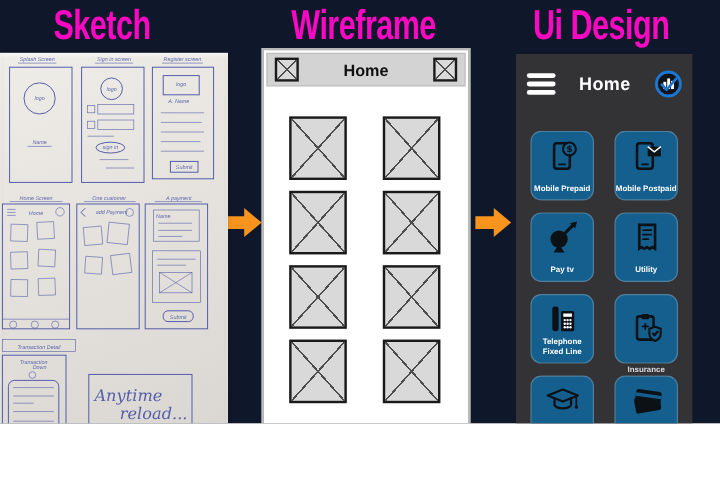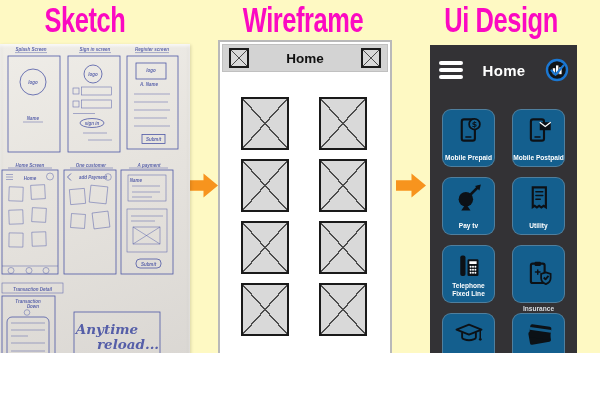--- a/index.html
+++ b/index.html
@@ -1,17 +1,17 @@
 <!DOCTYPE html>
 <html style="--magenta: #fb09c2; --orange: #f7941e; --dark_bg: #333235; --tile_blue: #145f8e; --logo_blue: #1b77d2; --ink: #4e58a6;"><head>
 <meta charset="utf-8">
 <style>
   html,body{margin:0;padding:0;}
   body{font-family:"Liberation Sans",sans-serif;}
-  .stage{position:relative;width:600px;height:353px;background:#fef9c3;overflow:hidden;}
+  .stage{position:relative;width:600px;height:353px;background:#0f172a;overflow:hidden;}
 
   
   .col-title{
     position:absolute;top:3px;height:36px;line-height:36px;
     text-align:center;font-size:31px;font-weight:700;letter-spacing:-0.5px;
     color:var(--magenta);transform:scale(0.82,1.12);
   }
   .t-sketch{left:10px;width:150px;}
   .t-wireframe{left:223px;width:160px;}
   .t-uidesign{left:426px;width:150px;}
@@ -20,21 +20,20 @@
   .arrow{position:absolute;width:30px;height:27px;}
   .arrow polygon{fill:var(--orange);}
   .arrow1{left:188px;top:172px;}
   .arrow2{left:396px;top:172px;}
 
   
   .sketch{
     position:absolute;left:0;top:44px;width:190px;height:353px;
     background:linear-gradient(160deg,#efede8 0%,#e6e3de 40%,#d8d5d1 100%);
     box-shadow:inset 0 2px 3px rgba(255,255,255,.7), inset 0 -3px 5px rgba(0,0,0,.08), 1px 1px 3px rgba(0,0,0,.15);
-    font-weight:bold;
   }
   .sketch svg{display:block;width:190px;height:353px;}
   .sk-s{stroke:var(--ink);fill:none;stroke-width:0.8;}
   .sk-thin{stroke:var(--ink);fill:none;stroke-width:0.55;opacity:.85;}
   .sk-t{fill:var(--ink);font-size:4.5px;text-anchor:middle;font-style:italic;opacity:.9;}
   .sk-note{fill:var(--ink);font-family:"DejaVu Serif",serif;font-style:italic;text-anchor:middle;opacity:.95;}
 
   
   .wireframe{
     position:absolute;left:218px;top:40px;width:174px;height:355px;

